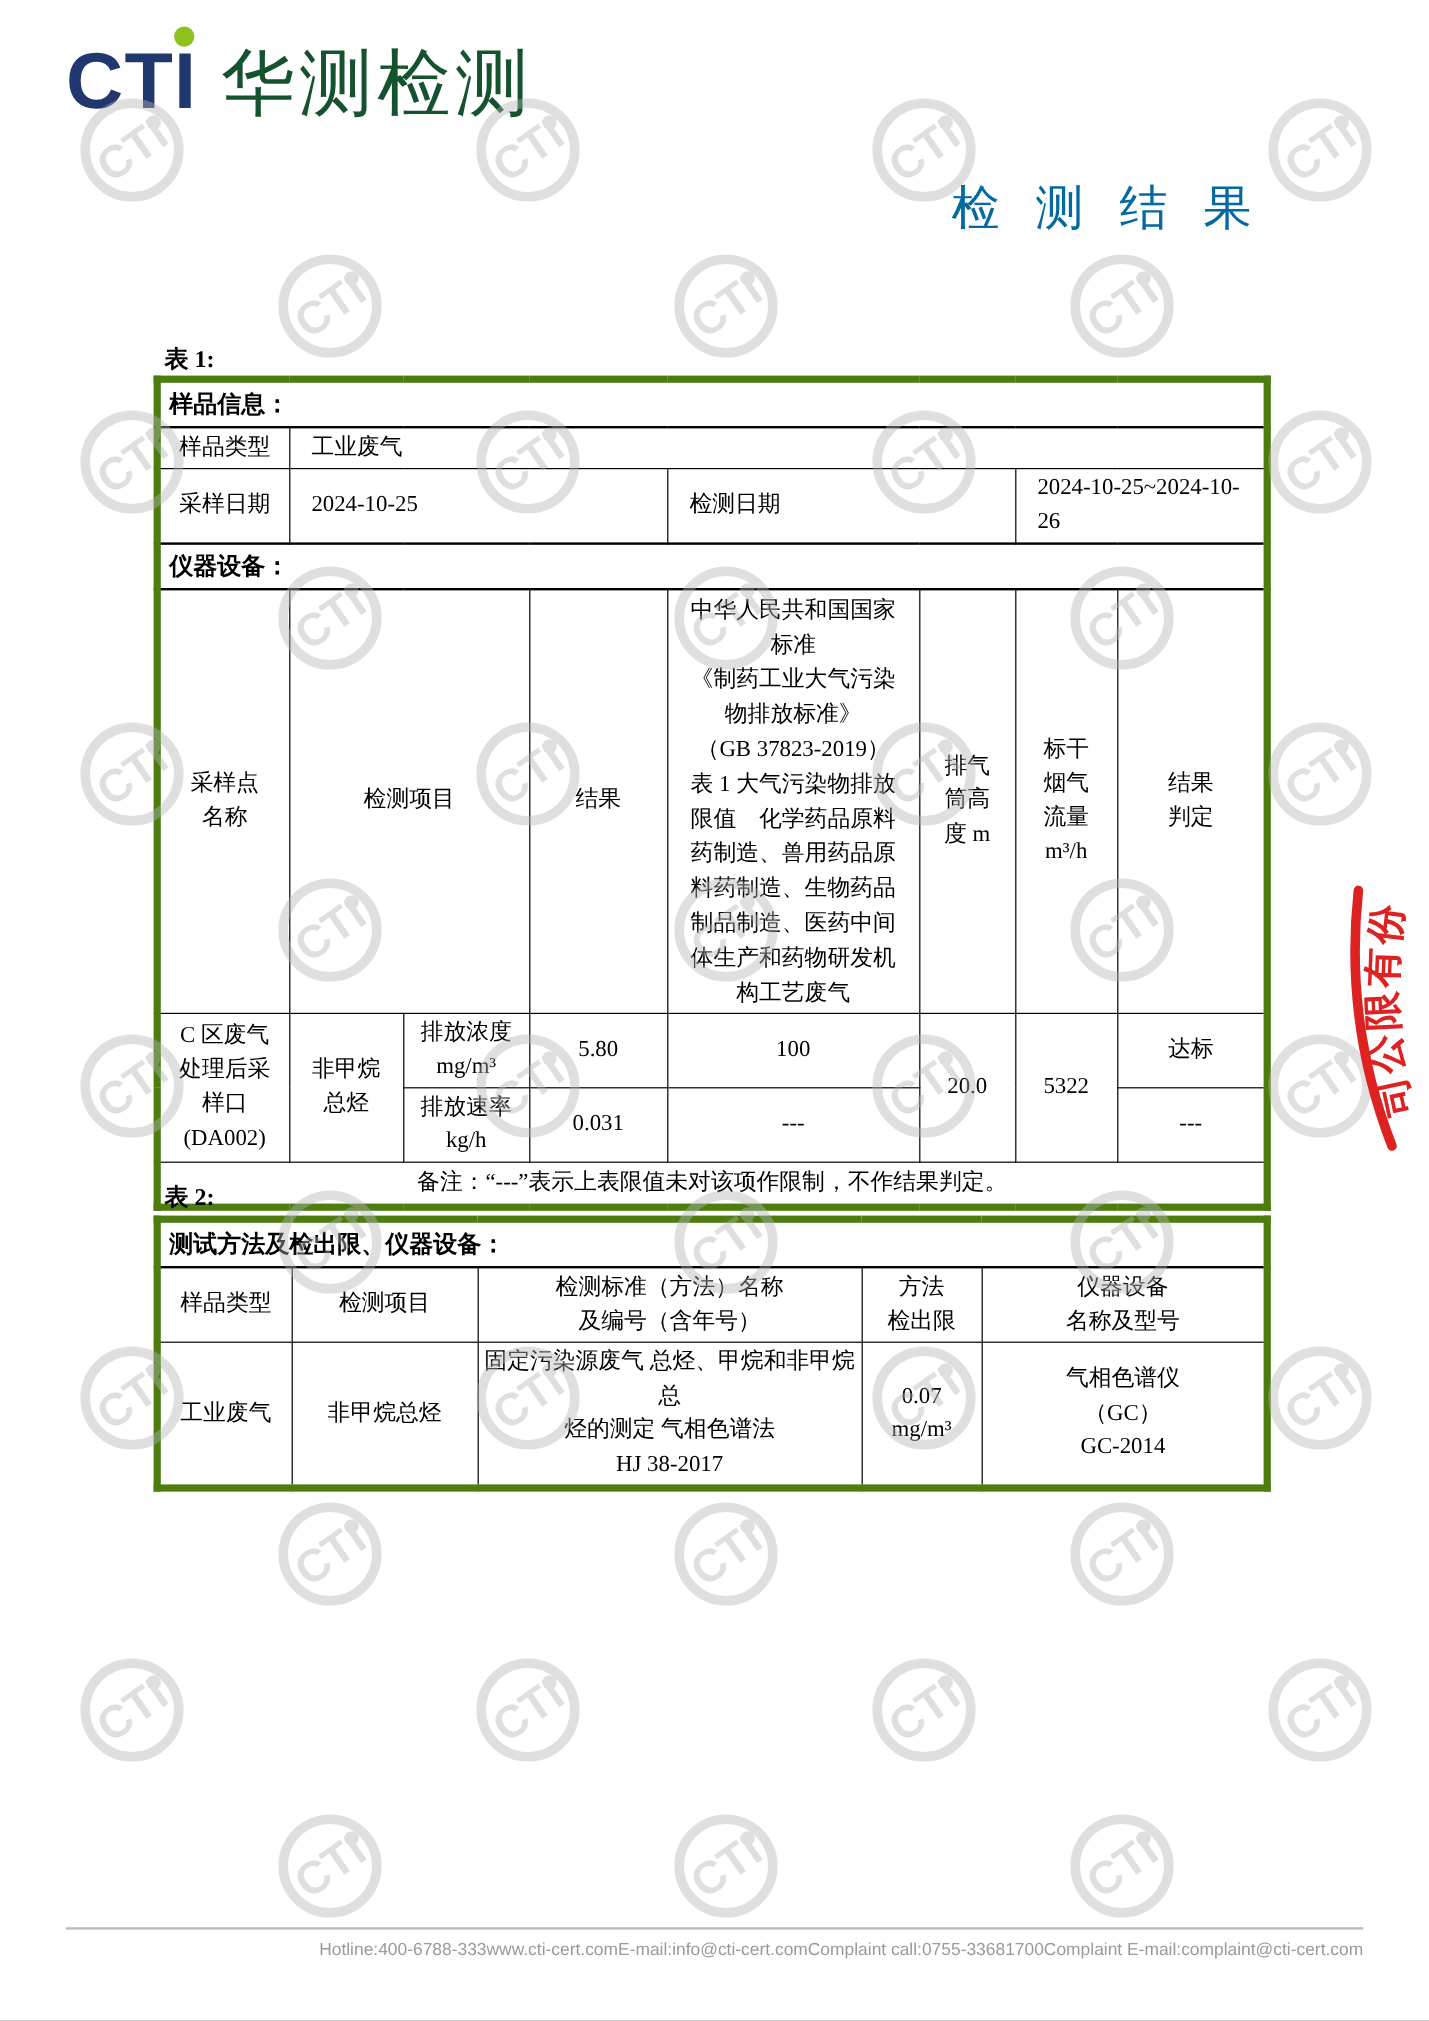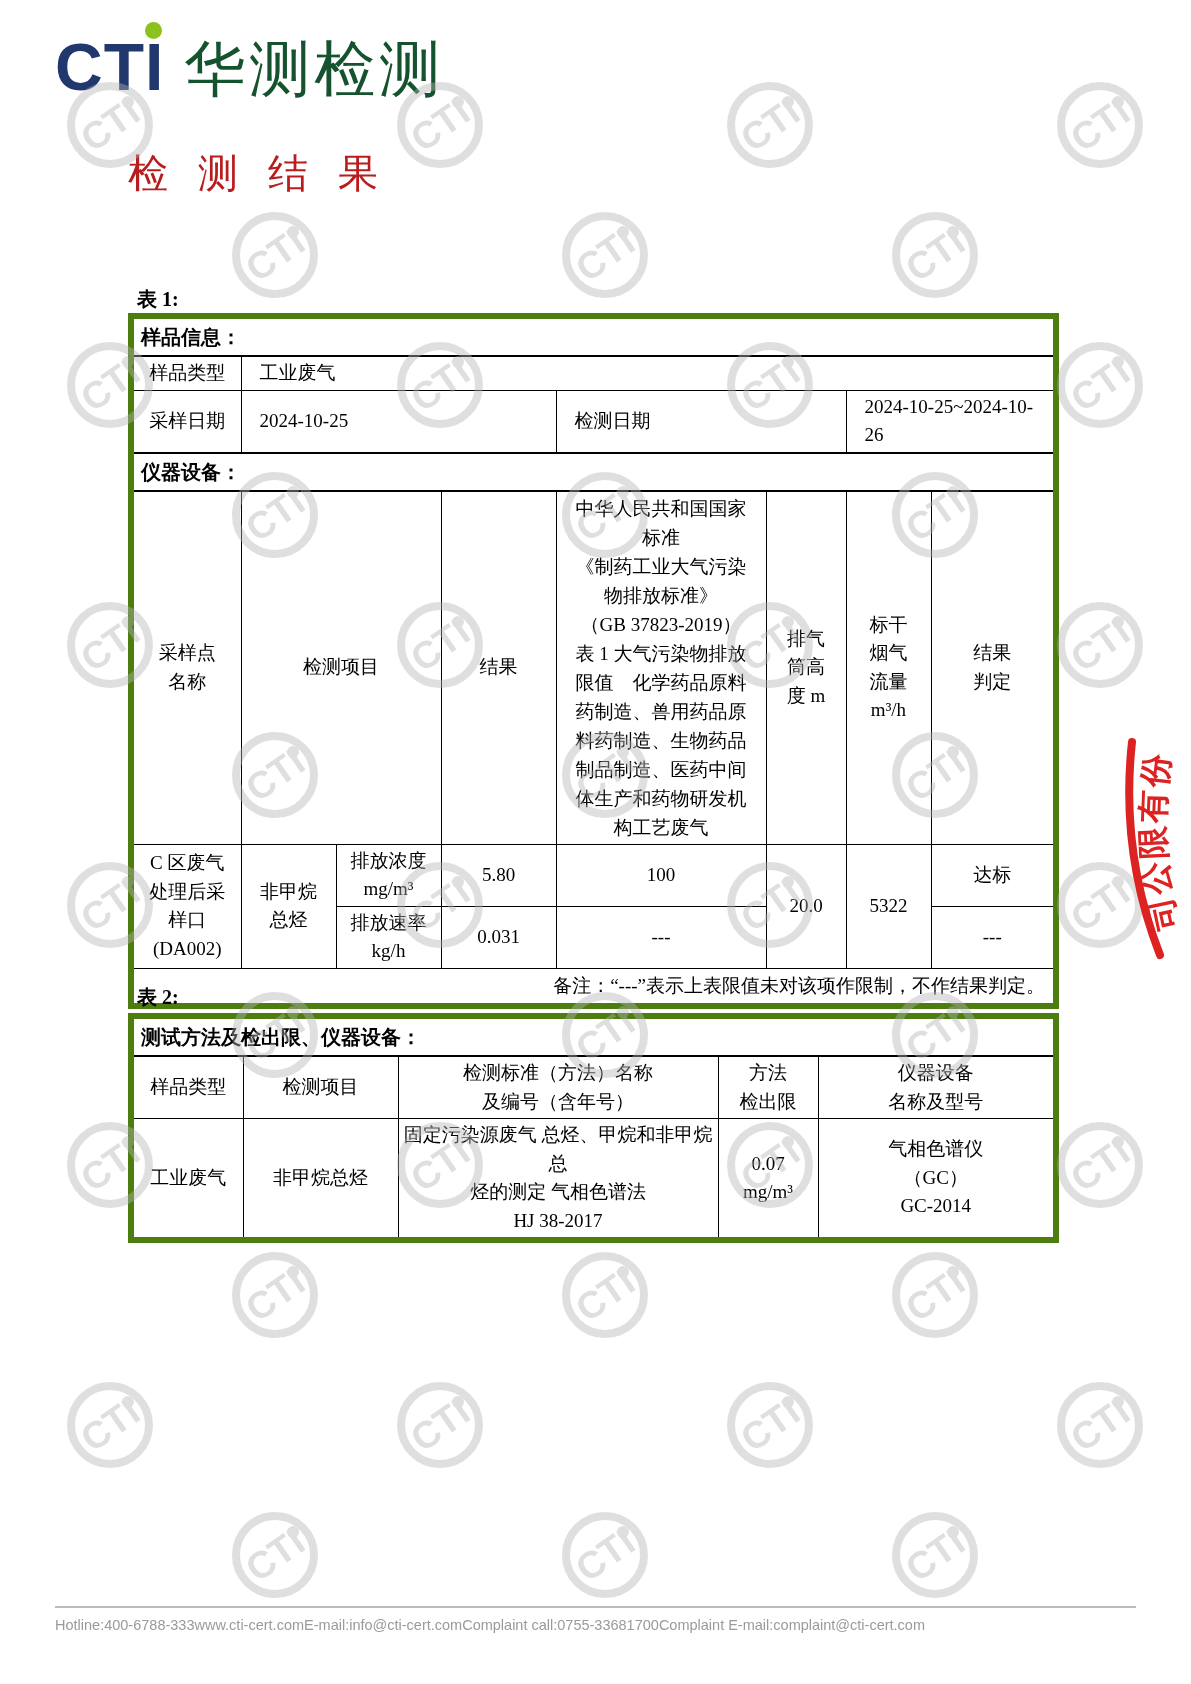--- a/index.html
+++ b/index.html
@@ -6,22 +6,22 @@
   .page{position:relative;width:1191px;height:1684px;margin:0 auto;background:#ffffff;
         font-family:"Liberation Serif",serif;color:#000;overflow:hidden;}
   
   .logo{position:absolute;left:55px;top:34px;display:flex;align-items:flex-end;}
   .logo-acronym{position:relative;font-family:"Liberation Sans",sans-serif;font-weight:800;
         font-size:66px;line-height:1;letter-spacing:1px;color:#21386e;}
   .logo-dot{position:absolute;right:2px;top:-12px;width:17px;height:17px;border-radius:50%;background:#8cc21e;}
   .logo-cn{font-family:"Liberation Sans",sans-serif;font-weight:400;font-size:61px;line-height:1;
         color:#14532d;margin-left:20px;letter-spacing:4px;}
   
-  .doc-title{position:absolute;left:128px;top:146px;width:925px;text-align:left;
-        font-size:40px;letter-spacing:10px;color:#b91c1c;}
+  .doc-title{position:absolute;left:128px;top:146px;width:925px;text-align:right;
+        font-size:40px;letter-spacing:10px;color:#0369a1;}
   
   .report-row{position:absolute;left:137px;top:240px;width:848px;display:flex;align-items:baseline;font-size:19px;}
   .report-number{margin-left:64px;}
   .report-page{margin-left:auto;}
   
   .tbl-caption{position:absolute;left:137px;font-size:20px;font-weight:bold;}
   .cap1{top:286px;} .cap2{top:984px;}
   
   table{border-collapse:collapse;table-layout:fixed;position:absolute;left:128px;background:transparent;}
   #table1{top:313px;width:925px;}
@@ -29,26 +29,26 @@
   td{border:1px solid #000;text-align:center;vertical-align:middle;font-size:19px;
      line-height:1.5;padding:2px 4px;white-space:pre-line;overflow:hidden;}
   table{border:6px solid #4d7c0f;}
   tr.bar td{border-top:2px solid #000;border-bottom:2px solid #000;text-align:left;
      font-weight:bold;font-size:20px;padding:3px 7px;white-space:normal;}
   tr.h-bar{height:30px;} tr.h-row{height:33px;} tr.h-big{height:345px;}
   tr.h-data{height:60px;} tr.h-note{height:32px;} tr.h-head2{height:62px;} tr.h-data2{height:92px;}
   td.val-left{text-align:left;padding-left:18px;}
   td.lbl-left{text-align:left;padding-left:18px;}
   td.std{line-height:29px;font-size:19px;}
-  td.note-cell{text-align:right;padding:3px 8px;white-space:normal;}
+  td.note-cell{text-align:center;padding:3px 8px;white-space:normal;}
   
   .end-text{position:absolute;left:128px;top:1332px;width:925px;text-align:center;font-size:20px;}
   
   .footer-line{position:absolute;left:55px;top:1606px;width:1081px;border-top:2px solid #bcbcbc;}
-  .footer{position:absolute;left:55px;top:1617px;width:1081px;display:flex;justify-content:flex-start;
+  .footer{position:absolute;left:55px;top:1617px;width:1081px;display:flex;justify-content:flex-end;
      font-family:"Liberation Sans",sans-serif;font-size:14.5px;color:#9a9a9a;}
   
   #wm-layer{position:absolute;inset:0;pointer-events:none;z-index:5;color:#b5b5b5;opacity:.42;}
   .wm{position:absolute;width:96px;height:96px;}
   
   #stamp{position:absolute;left:1090px;top:650px;z-index:6;pointer-events:none;}
   #stamp text{fill:#dd2222;font-size:33px;font-weight:bold;font-family:"Liberation Serif",serif;}
 </style>
 </head>
 <body>

